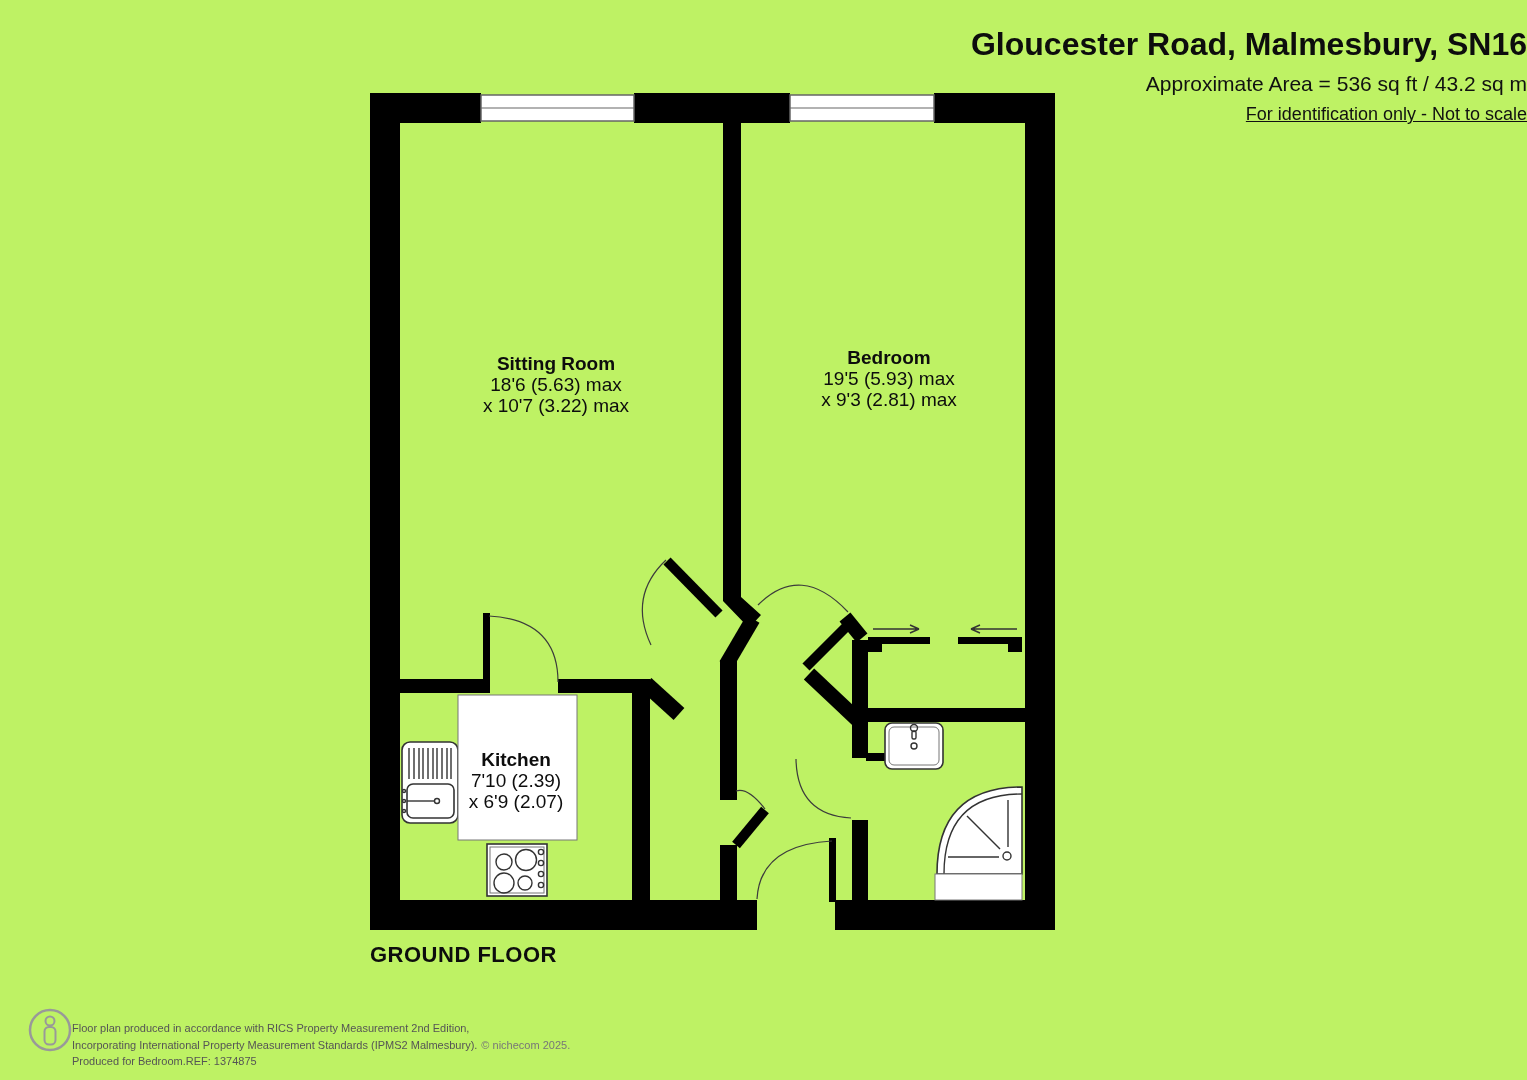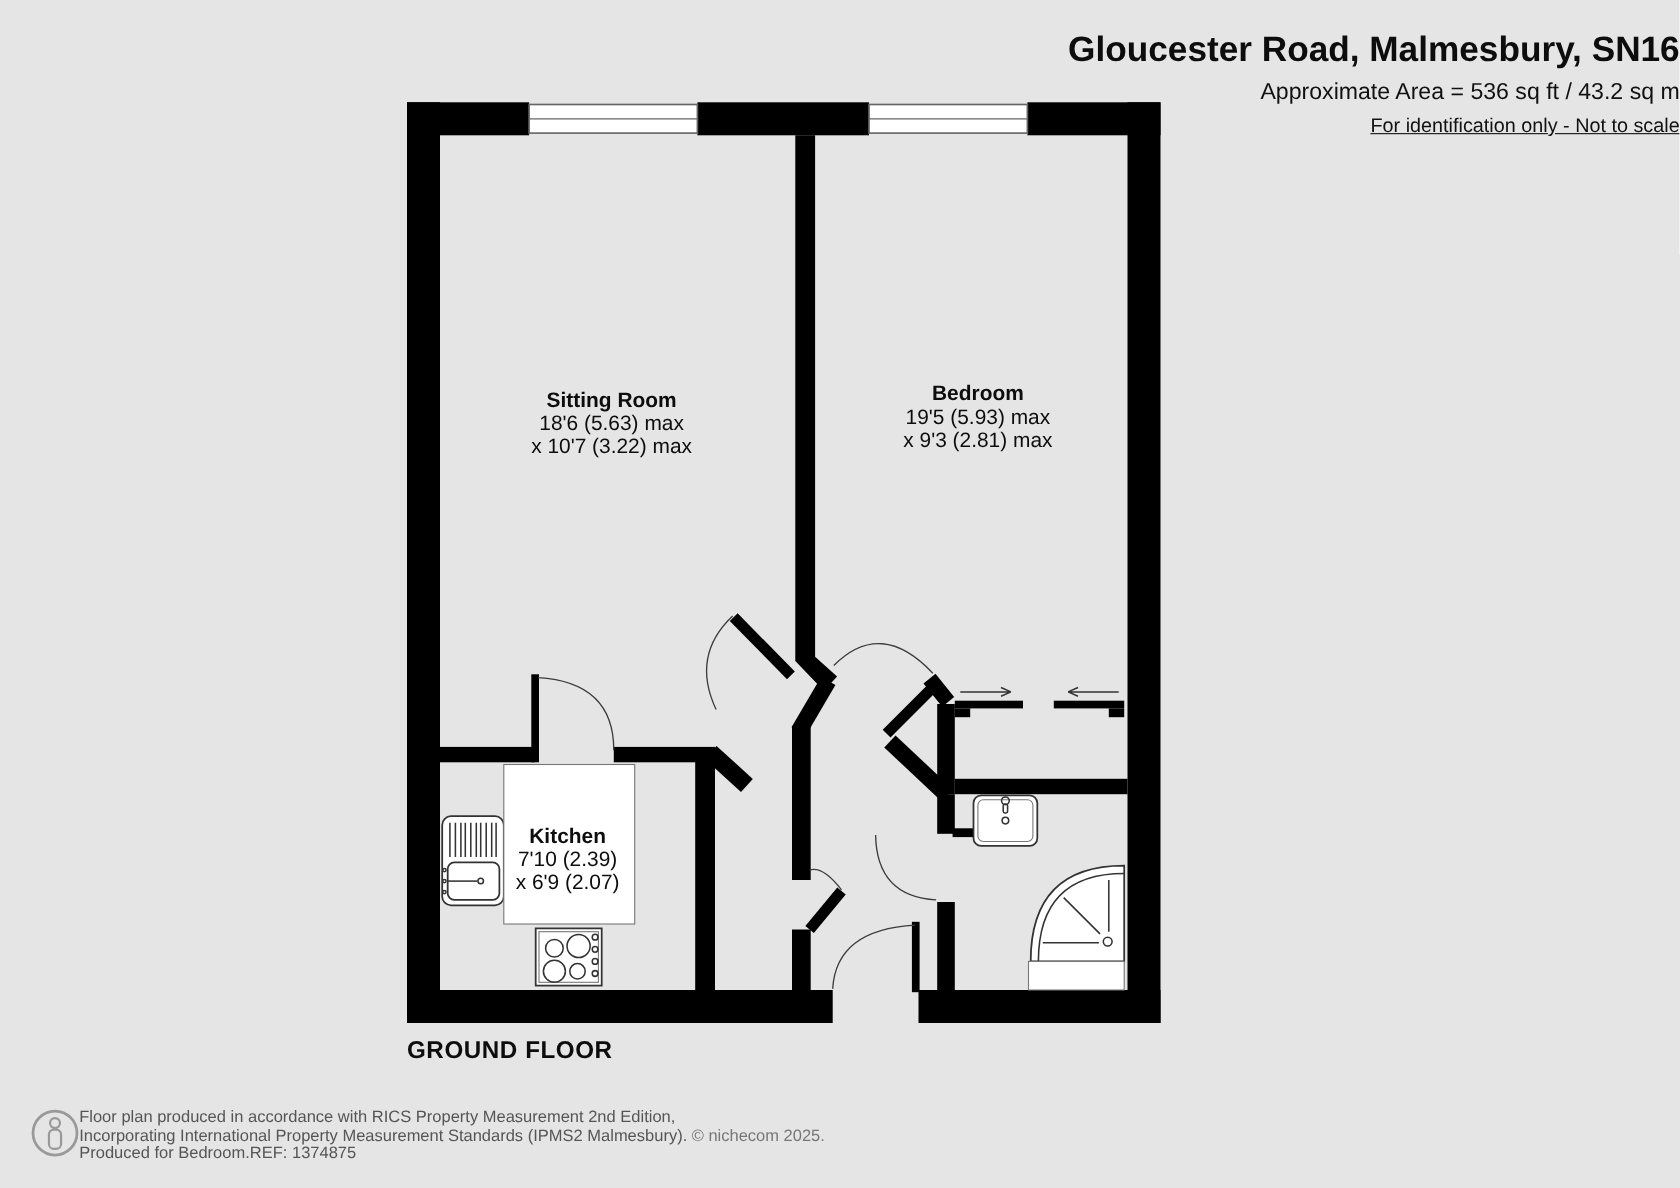--- a/index.html
+++ b/index.html
@@ -1,16 +1,16 @@
 <!DOCTYPE html>
 <html style="--wall: #000000; --window_stroke: #666666; --fixture_stroke: #333333; --footer_text: #555555;"><head>
 <meta charset="utf-8">
 <style>
   html,body{margin:0;padding:0;background:#fff;}
-  .page{position:relative;width:1527px;height:1080px;background:#e5e5e5;overflow:hidden;
+  .page{position:relative;width:1527px;height:1080px;background:#bef264;overflow:hidden;
         font-family:"Liberation Sans", sans-serif;color:#111;}
   .title{position:absolute;top:26px;right:0;white-space:nowrap;font-size:32px;font-weight:bold;color:#0d0d0d;}
   .area{position:absolute;top:72px;right:0;white-space:nowrap;font-size:21px;color:#111;}
   .disclaimer{position:absolute;top:104px;right:0;white-space:nowrap;font-size:18px;color:#111;text-decoration:underline;}
   
   .plan{position:absolute;left:0;top:0;}
   .wall{fill:var(--wall,#000);stroke:none;}
   .wline{stroke:var(--wall,#000);fill:none;}
   .leaf{stroke:var(--wall,#000);stroke-width:10;fill:none;}
   .arc{fill:none;stroke:#3c3c3c;stroke-width:1.2;}
@@ -19,21 +19,21 @@
   .fx{fill:#fff;stroke:var(--fixture_stroke,#333);stroke-width:1.6;}
   .fxline{fill:none;stroke:var(--fixture_stroke,#333);stroke-width:1.4;}
   .fxthin{fill:#fff;stroke:#777;stroke-width:1;}
   .rname{font:bold 19px "Liberation Sans",sans-serif;fill:#0d0d0d;text-anchor:middle;}
   .rdim{font:19px "Liberation Sans",sans-serif;fill:#0d0d0d;text-anchor:middle;}
   
   .floor-label{position:absolute;left:370px;top:942px;font-size:22px;font-weight:bold;letter-spacing:.5px;color:#0d0d0d;}
   
   .footer{position:absolute;left:27px;top:1004px;}
   .footer-logo{position:absolute;left:0;top:3px;}
-  .footer-text{position:absolute;left:45px;top:4px;width:900px;font-size:15px;line-height:16.5px;
+  .footer-text{position:absolute;left:45px;top:16px;width:900px;font-size:11px;line-height:16.5px;
                color:var(--footer_text,#555);white-space:nowrap;}
   .copyright{margin-left:4px;color:#777;}
   .ref{}
 </style>
 </head>
 <body>
 
 <div class="page">
 
   <div class="title">Gloucester Road, Malmesbury, SN16</div>

